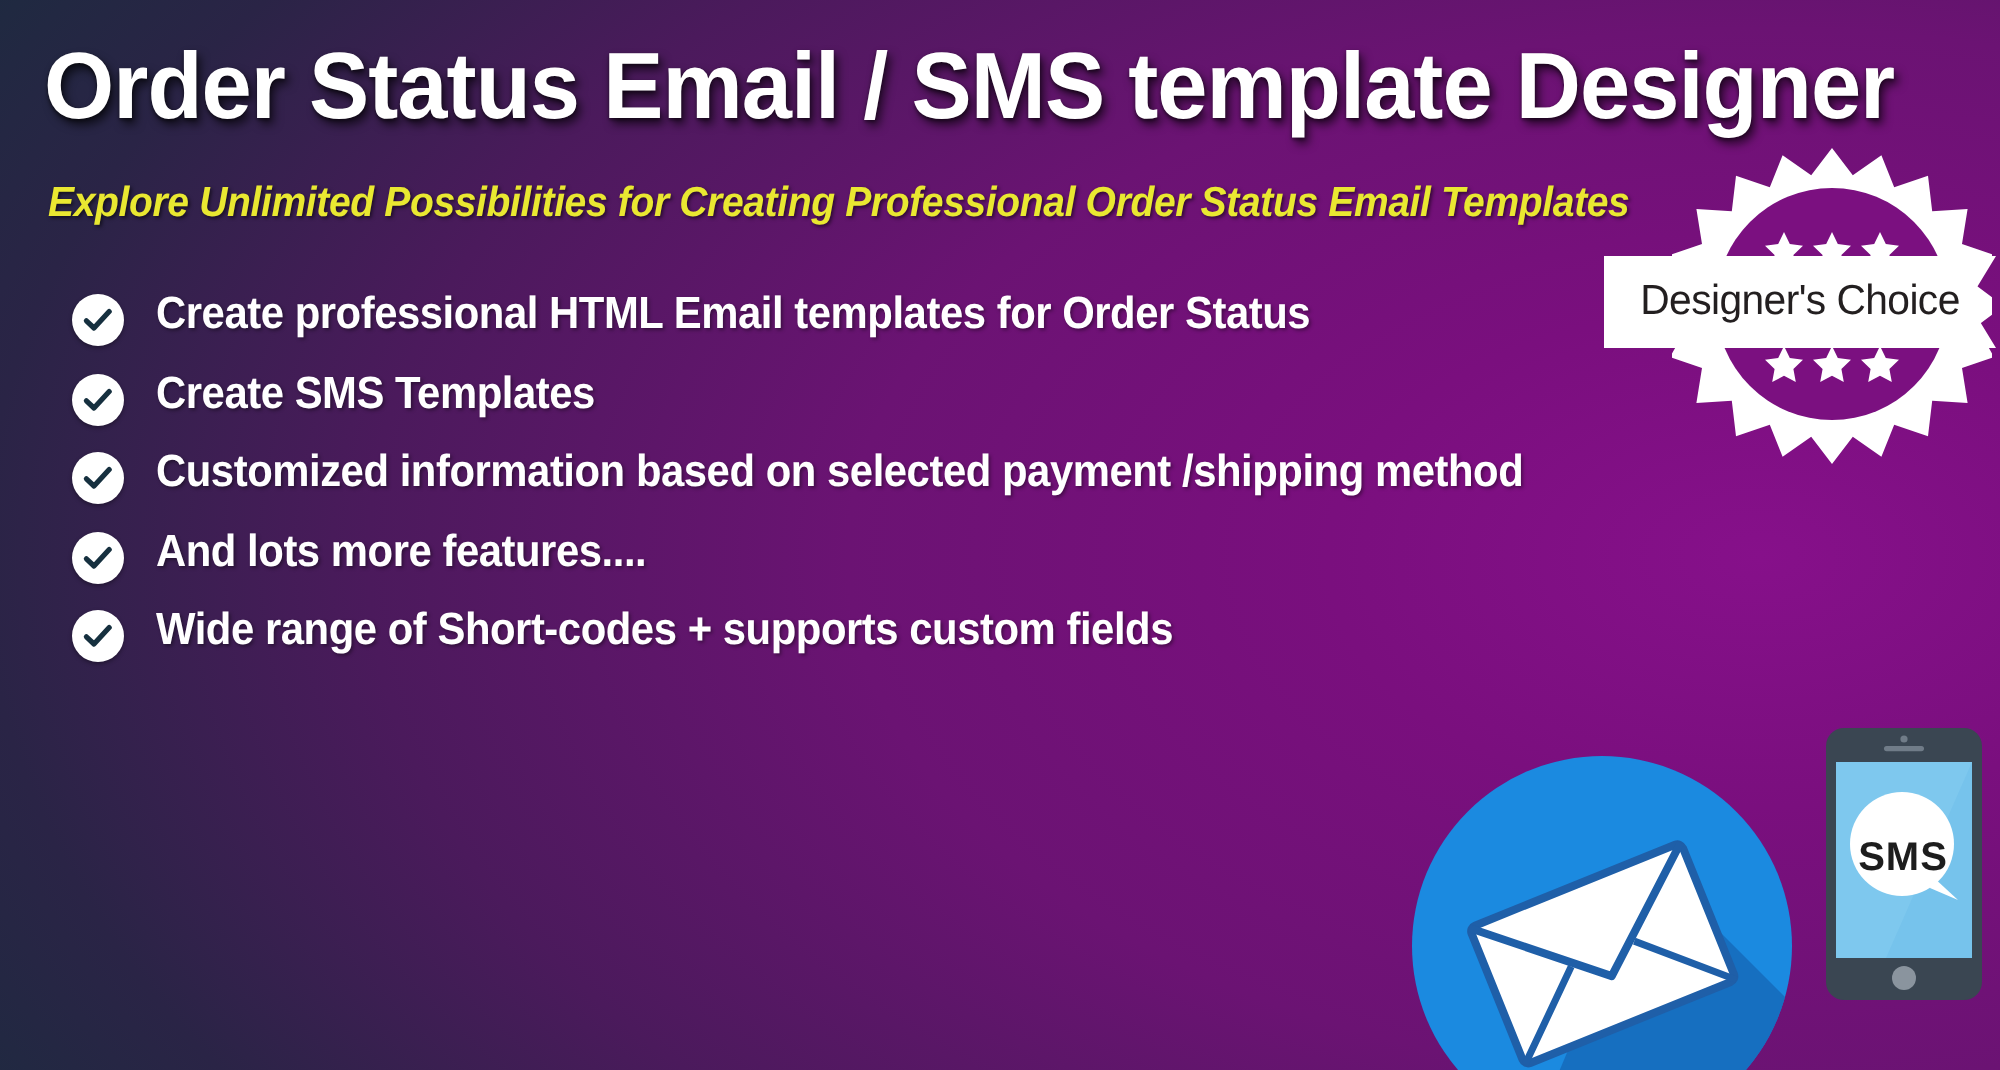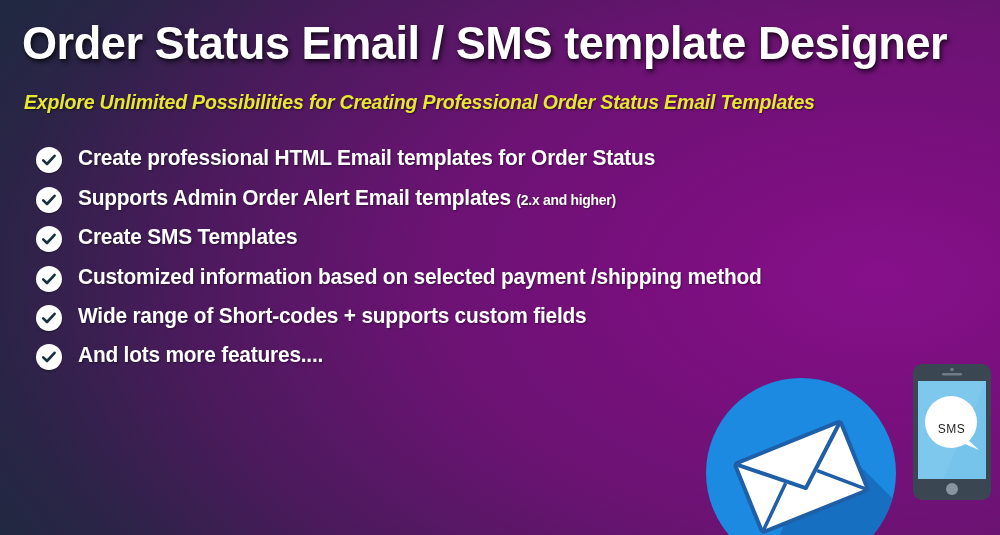--- a/index.html
+++ b/index.html
@@ -145,22 +145,22 @@
     top: 0;
     width: 78px;
     height: 136px;
     display: flex;
     align-items: center;
     justify-content: center;
     pointer-events: none;
   }
   .sms-label span {
     color: #1d1d1d;
-    font-size: 12px;
-    font-weight: normal;
+    font-size: 20px;
+    font-weight: bold;
     letter-spacing: 0.5px;
     margin-top: -6px;
     margin-left: -1px;
   }
 </style>
 </head>
 <body>
 
 <div id="banner">
 
@@ -172,28 +172,20 @@
 
     <div class="feature-row">
       <span class="check-icon">
         <svg width="16" height="16" viewBox="0 0 16 16">
             <path d="M2.2 8.4 L6.0 12.0 L13.6 3.8" stroke="#16303f" stroke-width="2.6" fill="none" stroke-linecap="round" stroke-linejoin="round"></path>
           </svg>
       </span>
       <span class="feature-text"><span>Create professional HTML Email templates for Order Status</span><span class="feature-note"></span></span>
     </div>
 
-    <div class="feature-row">
-      <span class="check-icon">
-        <svg width="16" height="16" viewBox="0 0 16 16">
-            <path d="M2.2 8.4 L6.0 12.0 L13.6 3.8" stroke="#16303f" stroke-width="2.6" fill="none" stroke-linecap="round" stroke-linejoin="round"></path>
-          </svg>
-      </span>
-      <span class="feature-text"><span>Supports Admin Order Alert Email templates </span><span class="feature-note">(2.x and higher)</span></span>
-    </div>
 
 
 
 
     <div class="feature-row">
       <span class="check-icon">
         <svg width="16" height="16" viewBox="0 0 16 16">
             <path d="M2.2 8.4 L6.0 12.0 L13.6 3.8" stroke="#16303f" stroke-width="2.6" fill="none" stroke-linecap="round" stroke-linejoin="round"></path>
           </svg>
       </span>
@@ -209,34 +201,67 @@
       <span class="feature-text"><span>Customized information based on selected payment /shipping method</span><span class="feature-note"></span></span>
     </div>
 
 
     <div class="feature-row">
       <span class="check-icon">
         <svg width="16" height="16" viewBox="0 0 16 16">
             <path d="M2.2 8.4 L6.0 12.0 L13.6 3.8" stroke="#16303f" stroke-width="2.6" fill="none" stroke-linecap="round" stroke-linejoin="round"></path>
           </svg>
       </span>
+      <span class="feature-text"><span>And lots more features....</span><span class="feature-note"></span></span>
+    </div>
+
+    <div class="feature-row">
+      <span class="check-icon">
+        <svg width="16" height="16" viewBox="0 0 16 16">
+            <path d="M2.2 8.4 L6.0 12.0 L13.6 3.8" stroke="#16303f" stroke-width="2.6" fill="none" stroke-linecap="round" stroke-linejoin="round"></path>
+          </svg>
+      </span>
       <span class="feature-text"><span>Wide range of Short-codes + supports custom fields</span><span class="feature-note"></span></span>
     </div>
 
-    <div class="feature-row">
-      <span class="check-icon">
-        <svg width="16" height="16" viewBox="0 0 16 16">
-            <path d="M2.2 8.4 L6.0 12.0 L13.6 3.8" stroke="#16303f" stroke-width="2.6" fill="none" stroke-linecap="round" stroke-linejoin="round"></path>
-          </svg>
-      </span>
-      <span class="feature-text"><span>And lots more features....</span><span class="feature-note"></span></span>
-    </div>
-
   </div>
 
+  <div class="badge">
+    <svg width="160" height="160" viewBox="0 0 160 160">
+      <g fill="#ffffff">
+
+        <path d="M80 2
+                 L90.4 15.6 L104.7 5.6 L111.1 21.6 L128 15.9 L130.1 33.6 L147.8 32.5 L145 50 L161 55.5 L152.3 70.9
+                 L166 81 L152.3 91.1 L161 106.5 L145 112 L147.8 129.5 L130.1 128.4 L128 146.1 L111.1 140.4
+                 L104.7 156.4 L90.4 146.4 L80 160 L69.6 146.4 L55.3 156.4 L48.9 140.4 L32 146.1 L29.9 128.4
+                 L12.2 129.5 L15 112 L-1 106.5 L7.7 91.1 L-6 81 L7.7 70.9 L-1 55.5 L15 50 L12.2 32.5
+                 L29.9 33.6 L32 15.9 L48.9 21.6 L55.3 5.6 L69.6 15.6 Z"></path>
+      </g>
+      <circle cx="80" cy="80" r="58" fill="#7b1080"></circle>
+
+      <g fill="#ffffff">
+        <path d="M56 44 l2.9 6.0 6.6 .9 -4.8 4.6 1.2 6.5 -5.9 -3.1 -5.9 3.1 1.2 -6.5 -4.8 -4.6 6.6 -.9 Z"></path>
+        <path d="M80 44 l2.9 6.0 6.6 .9 -4.8 4.6 1.2 6.5 -5.9 -3.1 -5.9 3.1 1.2 -6.5 -4.8 -4.6 6.6 -.9 Z"></path>
+        <path d="M104 44 l2.9 6.0 6.6 .9 -4.8 4.6 1.2 6.5 -5.9 -3.1 -5.9 3.1 1.2 -6.5 -4.8 -4.6 6.6 -.9 Z"></path>
+      </g>
+
+      <g fill="#ffffff">
+        <path d="M56 101 l2.9 6.0 6.6 .9 -4.8 4.6 1.2 6.5 -5.9 -3.1 -5.9 3.1 1.2 -6.5 -4.8 -4.6 6.6 -.9 Z"></path>
+        <path d="M80 101 l2.9 6.0 6.6 .9 -4.8 4.6 1.2 6.5 -5.9 -3.1 -5.9 3.1 1.2 -6.5 -4.8 -4.6 6.6 -.9 Z"></path>
+        <path d="M104 101 l2.9 6.0 6.6 .9 -4.8 4.6 1.2 6.5 -5.9 -3.1 -5.9 3.1 1.2 -6.5 -4.8 -4.6 6.6 -.9 Z"></path>
+      </g>
+    </svg>
+
+    <div class="badge-ribbon">
+      <svg width="224" height="46" viewBox="0 0 224 46">
+        <path d="M0 0 H196 L182 23 L196 46 H0 Z" fill="#ffffff"></path>
+      </svg>
+      <div class="ribbon-text">Designer's Choice</div>
+    </div>
+  </div>
 
   <div class="email-icon">
     <svg width="190" height="190" viewBox="0 0 190 190">
       <defs>
         <clipPath id="circClip">
             <circle cx="95" cy="95" r="95"></circle>
           </clipPath>
       </defs>
       <circle cx="95" cy="95" r="95" fill="#1b8ae0"></circle>
       <g clip-path="url(#circClip)">

